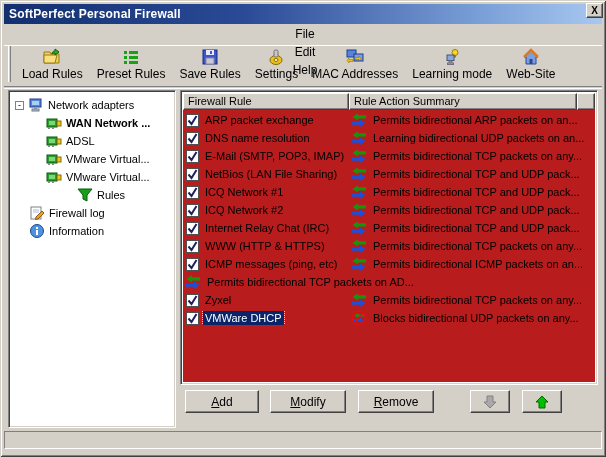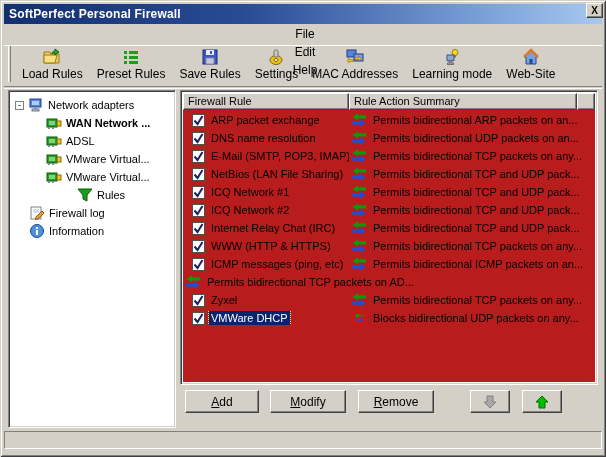--- a/index.html
+++ b/index.html
@@ -72,21 +72,21 @@
   .hcell {
     font-size:11px; color:#000; padding:1px 4px; background:#d4d0c8;
     border:1px solid; border-color:#ffffff #404040 #404040 #ffffff;
     box-shadow: inset -1px -1px 0 #808080; overflow:hidden; white-space:nowrap;
   }
   .hcell.c1 { width:166px; flex:0 0 166px; }
   .hcell.c2 { width:228px; flex:0 0 228px; }
   .hcell.cf { flex:1 1 auto; }
   .grid-body { flex:1 1 auto; overflow:hidden; padding-top:1px; }
   .grow { display:flex; align-items:center; height:18px; font-size:11px; white-space:nowrap; }
-  .gcol1 { width:166px; flex:0 0 166px; display:flex; align-items:center; overflow:hidden; padding-left:9px;text-align:right; }
+  .gcol1 { width:166px; flex:0 0 166px; display:flex; align-items:center; overflow:hidden; padding-left:3px;text-align:right; }
   .gcol2 { flex:1 1 auto; display:flex; align-items:center; overflow:hidden; }
   .cbx { width:13px; height:13px; margin-right:4px; flex:0 0 13px; }
   .cbx svg { width:13px; height:13px; display:block; }
   .rule-label { padding:1px 2px; color:#000; }
   .rule-label.sel { background:#0a246a; color:#ffffff; outline:1px dotted #f0f040; }
   .acticon { width:16px; height:16px; margin:0 6px 0 2px; flex:0 0 16px; }
   .acticon svg { width:16px; height:16px; display:block; }
   .summary { color:#000; overflow:hidden; }
   
   .btn {
@@ -338,21 +338,21 @@
               </span>
               <span class="rule-label">DNS name resolution</span>
             </div>
             <div class="gcol2">
               <span class="acticon">
                 <svg viewBox="0 0 16 16">
                   <path d="M15 3.2H7V1.2L1.5 5 7 8.5v-2h8z" fill="#0c9a0c"></path>
                   <path d="M1 9.5h8v-2L14.5 11 9 14.8v-2H1z" fill="#1b4fd8"></path>
                 </svg>
               </span>
-              <span class="summary">Permits bidirectional UDP packets on an...</span>
+              <span class="summary">Learning bidirectional UDP packets on an...</span>
             </div>
           </div>
           <div class="grow">
             <div class="gcol1">
               <span class="cbx">
                 <svg viewBox="0 0 13 13">
                   <rect x="0.5" y="0.5" width="12" height="12" fill="#ffffff" stroke="#505050"></rect>
                   <path d="M2.5 6.5l3 3.5 5-8" fill="none" stroke="#202060" stroke-width="2"></path>
                 </svg>
               </span>

